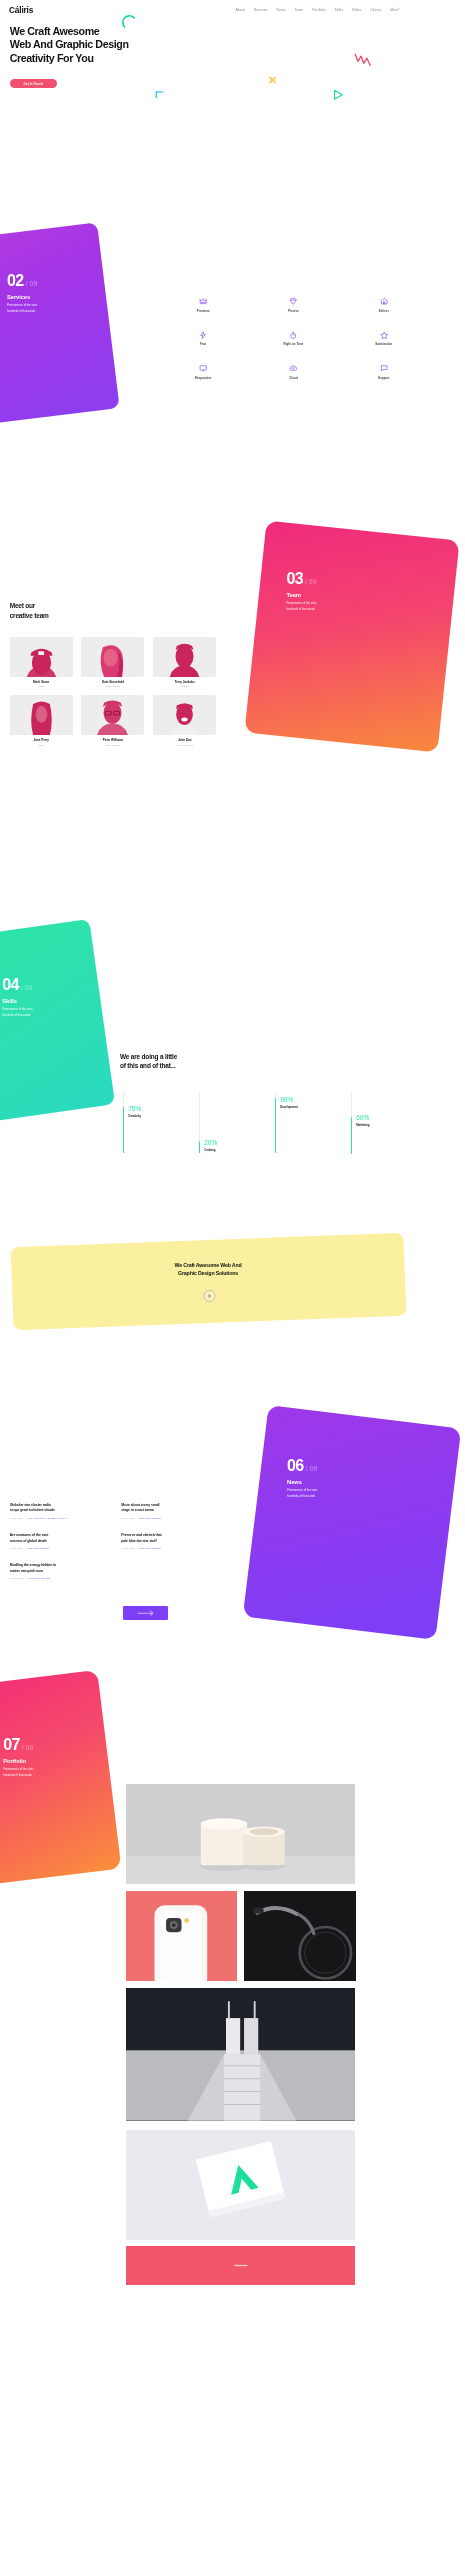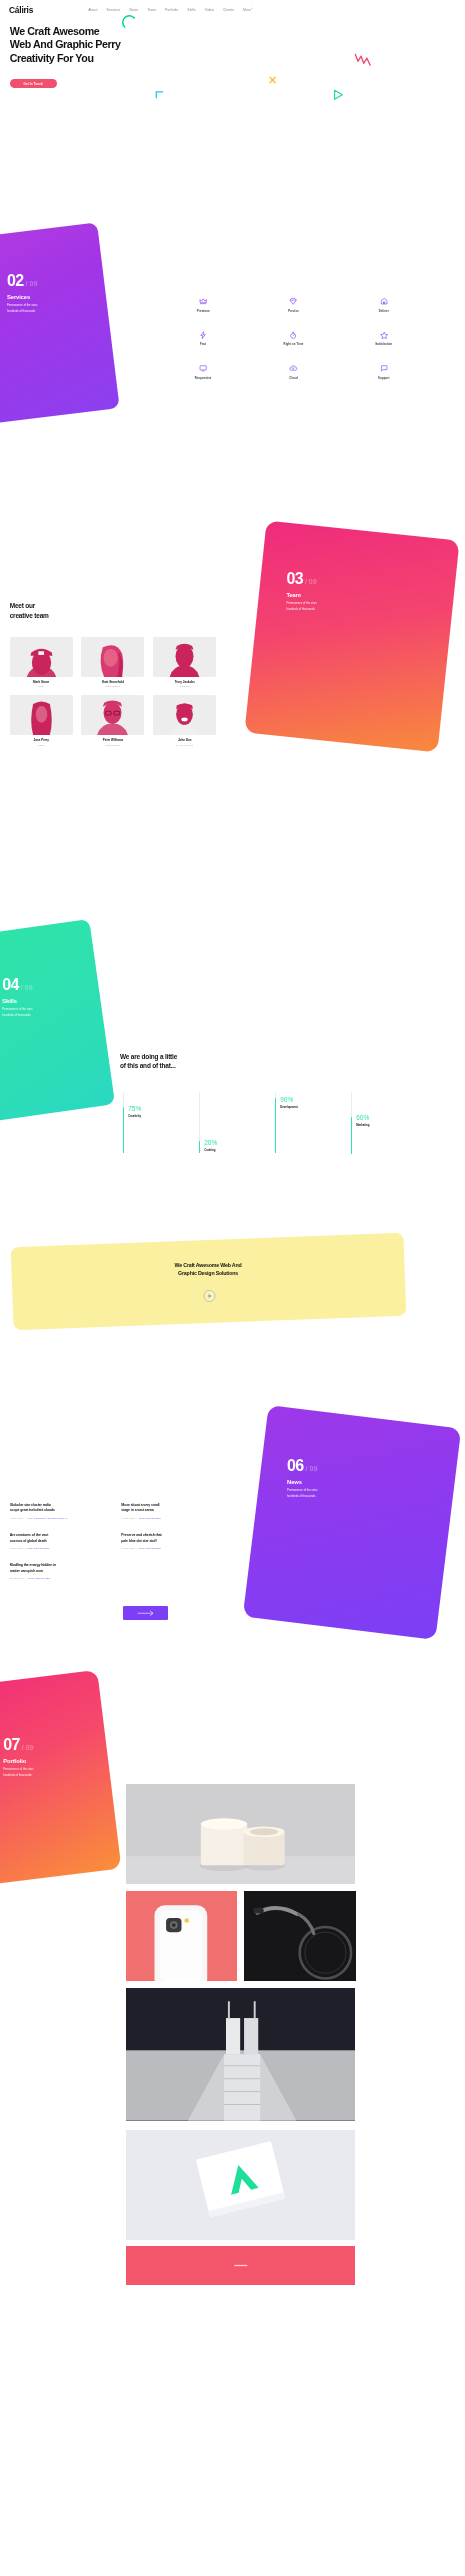--- a/index.html
+++ b/index.html
@@ -2,21 +2,21 @@
 <html style="font-size:10.3px"><head>
 <meta charset="utf-8">
 <style>
   * { box-sizing: border-box; margin:0; padding:0; }
   html,body { background:#fff; }
   body {
     width:465px; height:2576px; position:relative; overflow:hidden;
     font-family:"Liberation Sans", sans-serif; color:#111;
   }
   
-  .nav { position:absolute; top:0; left:0; width:400px; height:19.4px; display:flex; align-items:center; z-index:50; }
+  .nav { position:absolute; top:0; left:0; width:400px; height:19.4px; display:flex; align-items:center; z-index:50;justify-content:space-between; }
   .brand { margin-left:9px; font-size:8.4px; font-weight:bold; letter-spacing:-0.2px; color:#111; }
   .navlinks { display:flex; align-items:center; margin-left:55px; gap:9px; }
   .navlinks a { font-size:3.4px; color:#8a8a92; text-decoration:none; letter-spacing:0.1px; white-space:nowrap; }
   .navlinks a.more { color:#8a8a92; }
   .navlinks .sup { font-size:2.6px; vertical-align:super; }
 
   
   .hero { position:absolute; top:19.4px; left:0; width:465px; height:194px; }
   .hero h1 {
     position:absolute; left:9.7px; top:5.2px;
@@ -135,21 +135,21 @@
     <a href="#" class="more"><span>More</span><span class="sup">+</span></a>
   </nav>
 </div>
 
 <section class="hero">
   <svg class="deco deco-arc" width="14.2" height="14.2" viewBox="0 0 22 22">
     <path d="M4 20 A9 9 0 0 1 19 6" stroke="#00d88f" stroke-width="2.4" fill="none" stroke-linecap="round"></path>
   </svg>
   <h1>
     <span>We Craft Awesome</span><br>
-    <span>Web And Graphic Perry</span><br>
+    <span>Web And Graphic Design</span><br>
     <span>Creativity For You</span>
   </h1>
   <button class="btn-touch">Get In Touch</button>
 
   <svg class="deco deco-zigzag" width="19.4" height="14.2" viewBox="0 0 30 22">
     <polyline points="2,2 6,13 11,5 15,16 20,8 25,19" fill="none" stroke="#f0496b" stroke-width="2.1" stroke-linejoin="round" stroke-linecap="round"></polyline>
   </svg>
   <div class="deco deco-x">✕</div>
   <svg class="deco deco-corner" width="10.3" height="10.3" viewBox="0 0 16 16">
     <polyline points="2,12 2,3 12,3" fill="none" stroke="#23c8f0" stroke-width="2" stroke-linecap="round"></polyline>

